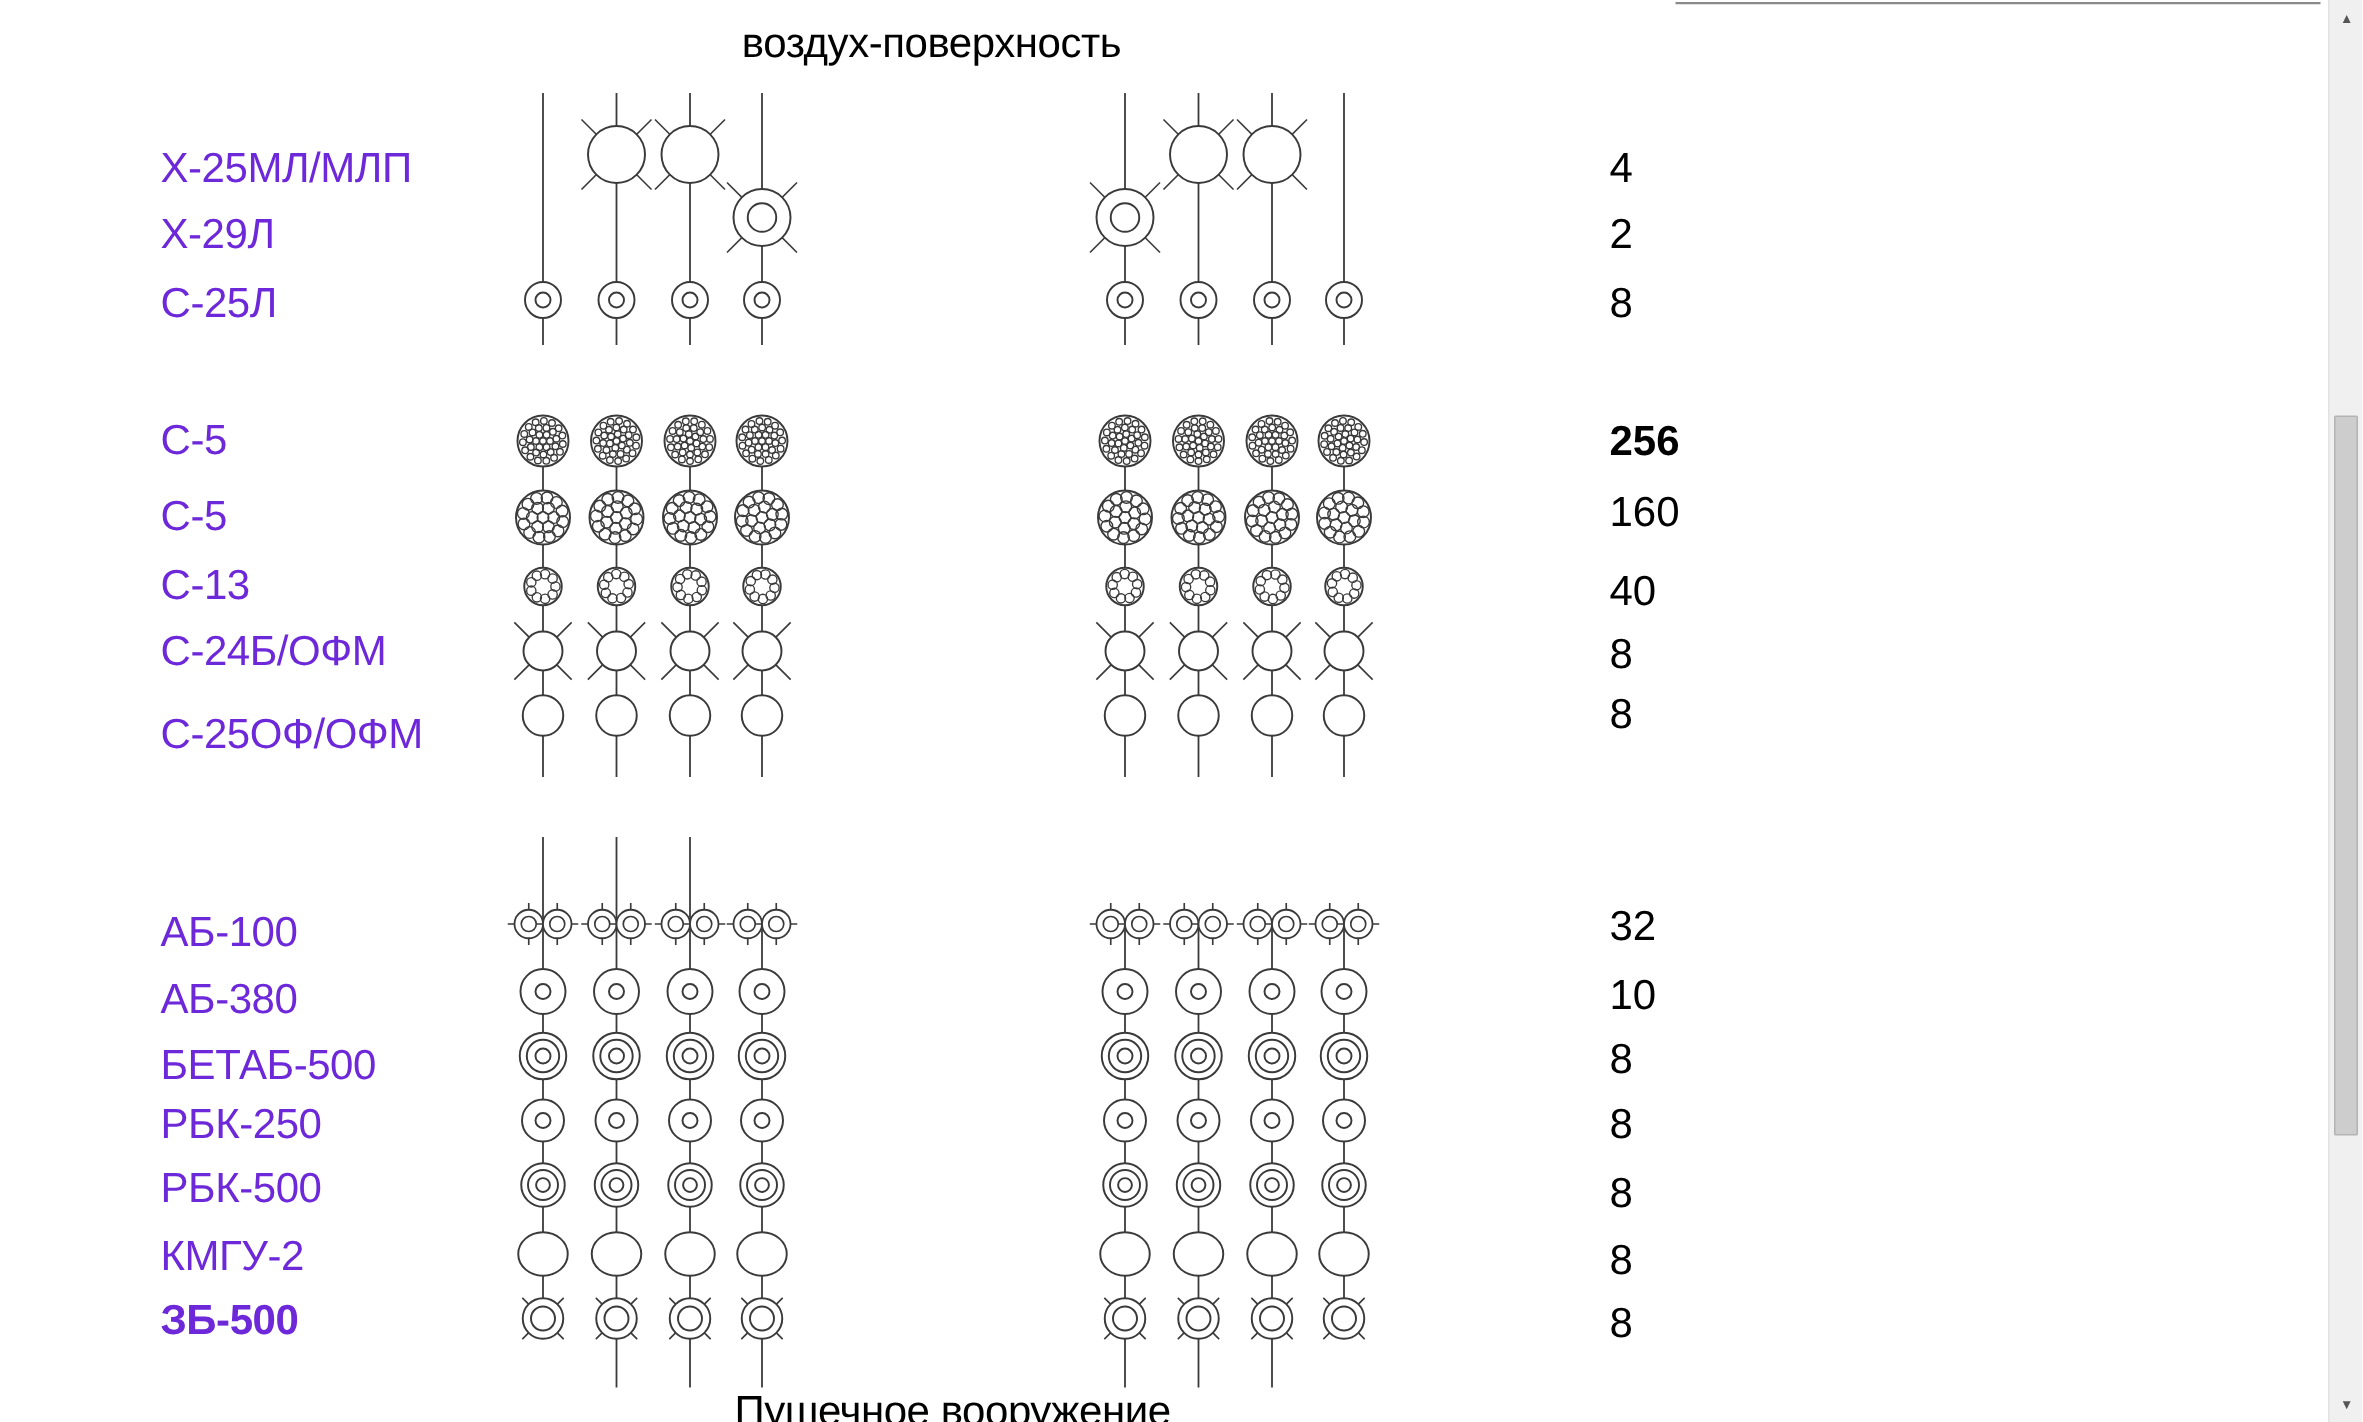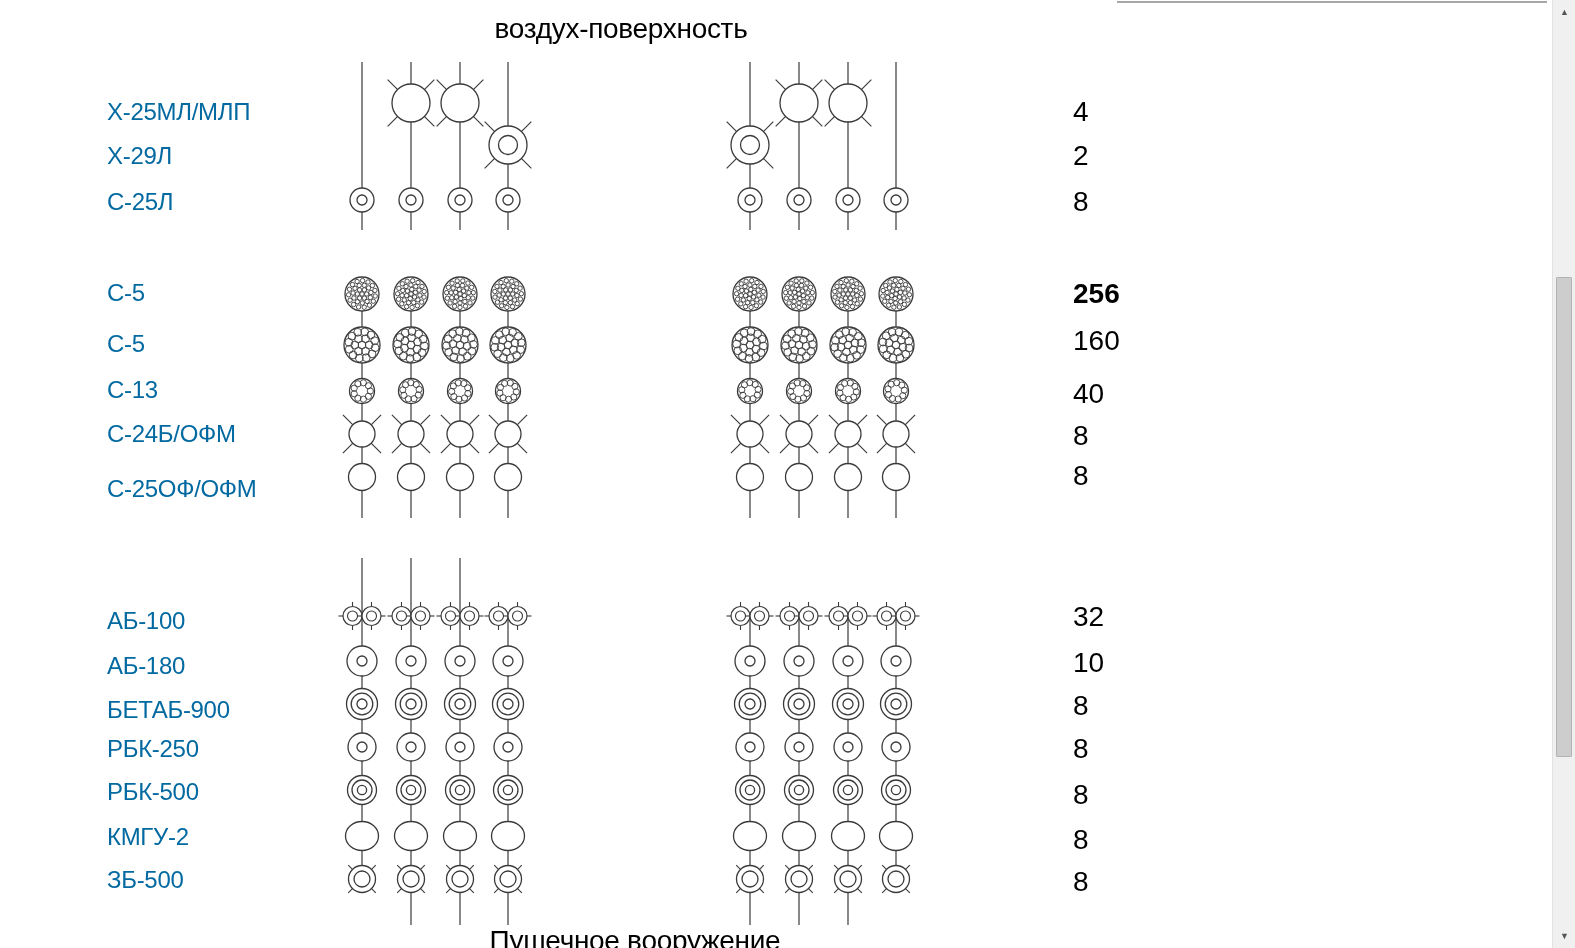--- a/index.html
+++ b/index.html
@@ -1,20 +1,20 @@
 <!DOCTYPE html>
 <html><head>
 <meta charset="utf-8">
 <style>
   html,body{margin:0;padding:0;background:#ffffff;}
   body{width:1575px;height:948px;overflow:hidden;font-family:"Liberation Sans",sans-serif;}
   .page{position:relative;width:1575px;height:884px;background:#fff;}
   #diagram{position:absolute;left:0;top:0;}
   #text-layer{position:absolute;left:0;top:0;width:100%;height:100%;pointer-events:none;}
-  .wlabel{position:absolute;transform:translateY(-52%);font-size:24px;color:#0369a1;white-space:nowrap;letter-spacing:-0.3px;}
+  .wlabel{position:absolute;transform:translateY(-52%);font-size:28px;color:#6d28d9;white-space:nowrap;letter-spacing:-0.3px;}
   .wcount{position:absolute;transform:translateY(-52%);font-size:28px;color:#000;white-space:nowrap;}
   .stitle{position:absolute;transform:translateX(-50%);font-size:28px;color:#000;white-space:nowrap;letter-spacing:-0.3px;}
   .scrollbar{position:absolute;top:0;right:0;width:23px;height:948px;border-left:1px solid #e2e2e2;box-sizing:border-box;}
   .sb-btn{position:absolute;left:0;width:23px;height:18px;display:flex;align-items:center;justify-content:center;font-size:9px;line-height:9px;}
   .sb-btn.up{top:3px;}
   .sb-btn.down{bottom:3px;}
   .sb-thumb{position:absolute;left:3px;width:16px;box-sizing:border-box;border-radius:1px;}
 </style>
 </head>
 <body>
@@ -855,31 +855,31 @@
       <div class="wlabel" style="left: 107px; top: 345px;">С-5</div>
       <div class="wcount" style="left: 1073px; top: 342px;">160</div>
       <div class="wlabel" style="left: 107px; top: 391px;">С-13</div>
       <div class="wcount" style="left: 1073px; top: 395px;">40</div>
       <div class="wlabel" style="left: 107px; top: 435px;">С-24Б/ОФМ</div>
       <div class="wcount" style="left: 1073px; top: 437px;">8</div>
       <div class="wlabel" style="left: 107px; top: 490px;">С-25ОФ/ОФМ</div>
       <div class="wcount" style="left: 1073px; top: 477px;">8</div>
       <div class="wlabel" style="left: 107px; top: 622px;">АБ-100</div>
       <div class="wcount" style="left: 1073px; top: 618px;">32</div>
-      <div class="wlabel" style="left: 107px; top: 667px;">АБ-180</div>
+      <div class="wlabel" style="left: 107px; top: 667px;">АБ-380</div>
       <div class="wcount" style="left: 1073px; top: 664px;">10</div>
-      <div class="wlabel" style="left: 107px; top: 711px;">БЕТАБ-900</div>
+      <div class="wlabel" style="left: 107px; top: 711px;">БЕТАБ-500</div>
       <div class="wcount" style="left: 1073px; top: 707px;">8</div>
       <div class="wlabel" style="left: 107px; top: 750px;">РБК-250</div>
       <div class="wcount" style="left: 1073px; top: 750px;">8</div>
       <div class="wlabel" style="left: 107px; top: 793px;">РБК-500</div>
       <div class="wcount" style="left: 1073px; top: 796px;">8</div>
       <div class="wlabel" style="left: 107px; top: 838px;">КМГУ-2</div>
       <div class="wcount" style="left: 1073px; top: 841px;">8</div>
-      <div class="wlabel" style="left: 107px; top: 881px;">ЗБ-500</div>
+      <div class="wlabel" style="left: 107px; top: 881px; font-weight: bold;">ЗБ-500</div>
       <div class="wcount" style="left: 1073px; top: 883px;">8</div>
     </div>
 
   <div class="scrollbar" style="background: rgb(240, 240, 240);">
     <div class="sb-btn up" style="color: rgb(86, 86, 86);">
       <span>▲</span>
     </div>
     <div class="sb-thumb" style="top: 277px; height: 480px; background: rgb(205, 205, 205); border: 1px solid rgb(179, 179, 179);"></div>
     <div class="sb-btn down" style="color: rgb(86, 86, 86);">
       <span>▼</span>

